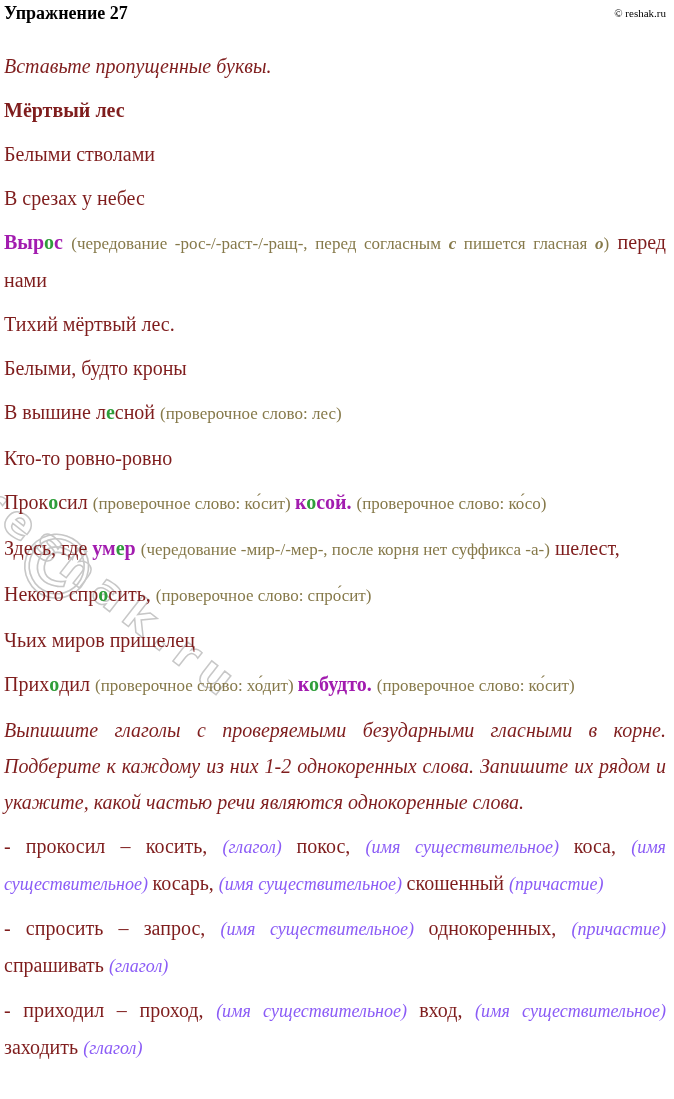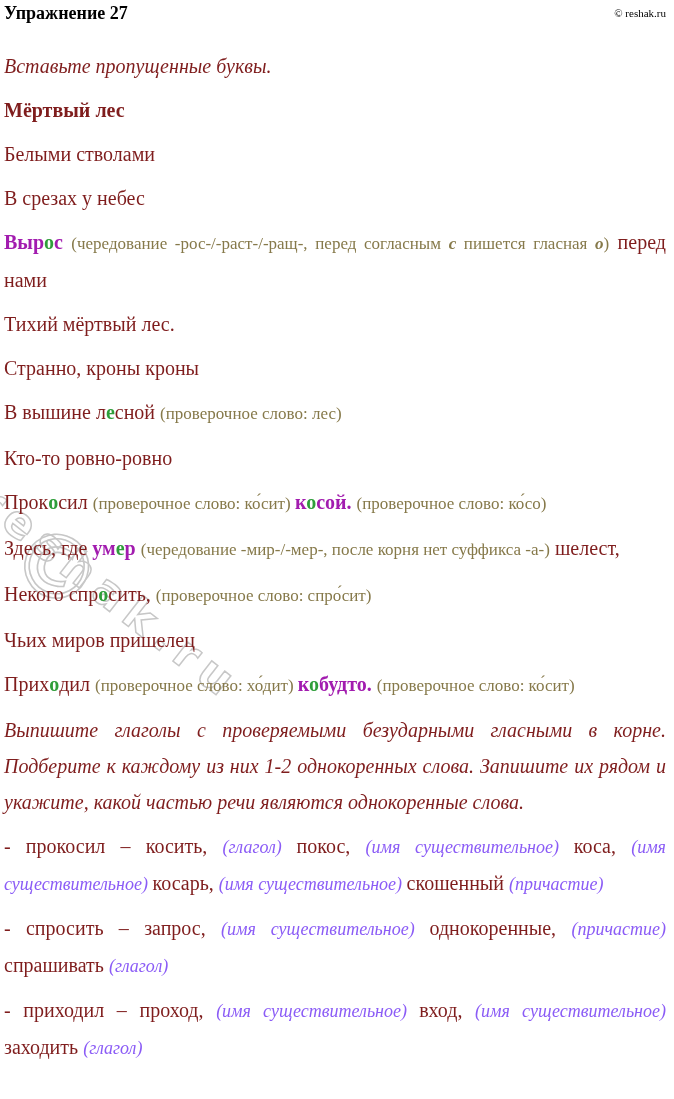--- a/index.html
+++ b/index.html
@@ -53,26 +53,26 @@
     <span class="hdr-title">Упражнение 27</span>
     <span class="hdr-copy">© reshak.ru</span>
   </div>
   <div id="blocks">
       <p class="ln it"><span class="sg-t">Вставьте пропущенные буквы.</span></p>
       <p class="ln bold"><span class="sg-t">Мёртвый лес</span></p>
       <p class="ln"><span class="sg-t">Белыми стволами</span></p>
       <p class="ln"><span class="sg-t">В срезах у небес</span></p>
       <p class="ln justify"><span class="sg-b">Выр</span><span class="sg-g">о</span><span class="sg-b">с</span><span class="sg-t"> </span><span class="sg-a">(чередование -рос-/-раст-/-ращ-, перед согласным </span><span class="sg-ab">с</span><span class="sg-a"> пишется гласная </span><span class="sg-ab">о</span><span class="sg-a">)</span><span class="sg-t"> перед нами</span></p>
       <p class="ln"><span class="sg-t">Тихий мёртвый лес.</span></p>
-      <p class="ln"><span class="sg-t">Странно, кроны кроны</span></p>
+      <p class="ln"><span class="sg-t">Белыми, будто кроны</span></p>
       <p class="ln"><span class="sg-t">В вышине л</span><span class="sg-g">е</span><span class="sg-t">сной </span><span class="sg-a">(проверочное слово: лес)</span></p>
       <p class="ln"><span class="sg-t">Кто-то ровно-ровно</span></p>
       <p class="ln"><span class="sg-t">Прок</span><span class="sg-g">о</span><span class="sg-t">сил </span><span class="sg-a">(проверочное слово: ко́сит) </span><span class="sg-b">к</span><span class="sg-g">о</span><span class="sg-b">сой. </span><span class="sg-a">(проверочное слово: ко́со)</span></p>
       <p class="ln justify"><span class="sg-t">Здесь, где </span><span class="sg-b">ум</span><span class="sg-g">е</span><span class="sg-b">р </span><span class="sg-a">(чередование -мир-/-мер-, после корня нет суффикса -а-)</span><span class="sg-t"> шелест,</span></p>
       <p class="ln"><span class="sg-t">Некого спр</span><span class="sg-g">о</span><span class="sg-t">сить, </span><span class="sg-a">(проверочное слово: спро́сит)</span></p>
       <p class="ln"><span class="sg-t">Чьих миров пришелец</span></p>
       <p class="ln"><span class="sg-t">Прих</span><span class="sg-g">о</span><span class="sg-t">дил </span><span class="sg-a">(проверочное слово: хо́дит) </span><span class="sg-b">к</span><span class="sg-g">о</span><span class="sg-b">будто. </span><span class="sg-a">(проверочное слово: ко́сит)</span></p>
       <p class="ln it justify"><span class="sg-t">Выпишите глаголы с проверяемыми безударными гласными в корне. Подберите к каждому из них 1-2 однокоренных слова. Запишите их рядом и укажите, какой частью речи являются однокоренные слова.</span></p>
       <p class="ln justify"><span class="sg-t">- прокосил – косить, </span><span class="sg-al">(глагол) </span><span class="sg-t">покос, </span><span class="sg-al">(имя существительное) </span><span class="sg-t">коса, </span><span class="sg-al">(имя существительное) </span><span class="sg-t">косарь, </span><span class="sg-al">(имя существительное) </span><span class="sg-t">скошенный </span><span class="sg-al">(причастие)</span></p>
-      <p class="ln justify"><span class="sg-t">- спросить – запрос, </span><span class="sg-al">(имя существительное) </span><span class="sg-t">однокоренные, </span><span class="sg-al">(причастие) </span><span class="sg-t">спрашивать </span><span class="sg-al">(глагол)</span></p>
+      <p class="ln justify"><span class="sg-t">- спросить – запрос, </span><span class="sg-al">(имя существительное) </span><span class="sg-t">однокоренных, </span><span class="sg-al">(причастие) </span><span class="sg-t">спрашивать </span><span class="sg-al">(глагол)</span></p>
       <p class="ln justify"><span class="sg-t">- приходил – проход, </span><span class="sg-al">(имя существительное) </span><span class="sg-t">вход, </span><span class="sg-al">(имя существительное) </span><span class="sg-t">заходить </span><span class="sg-al">(глагол)</span></p>
     </div>
 </div>
 
 </body></html>

